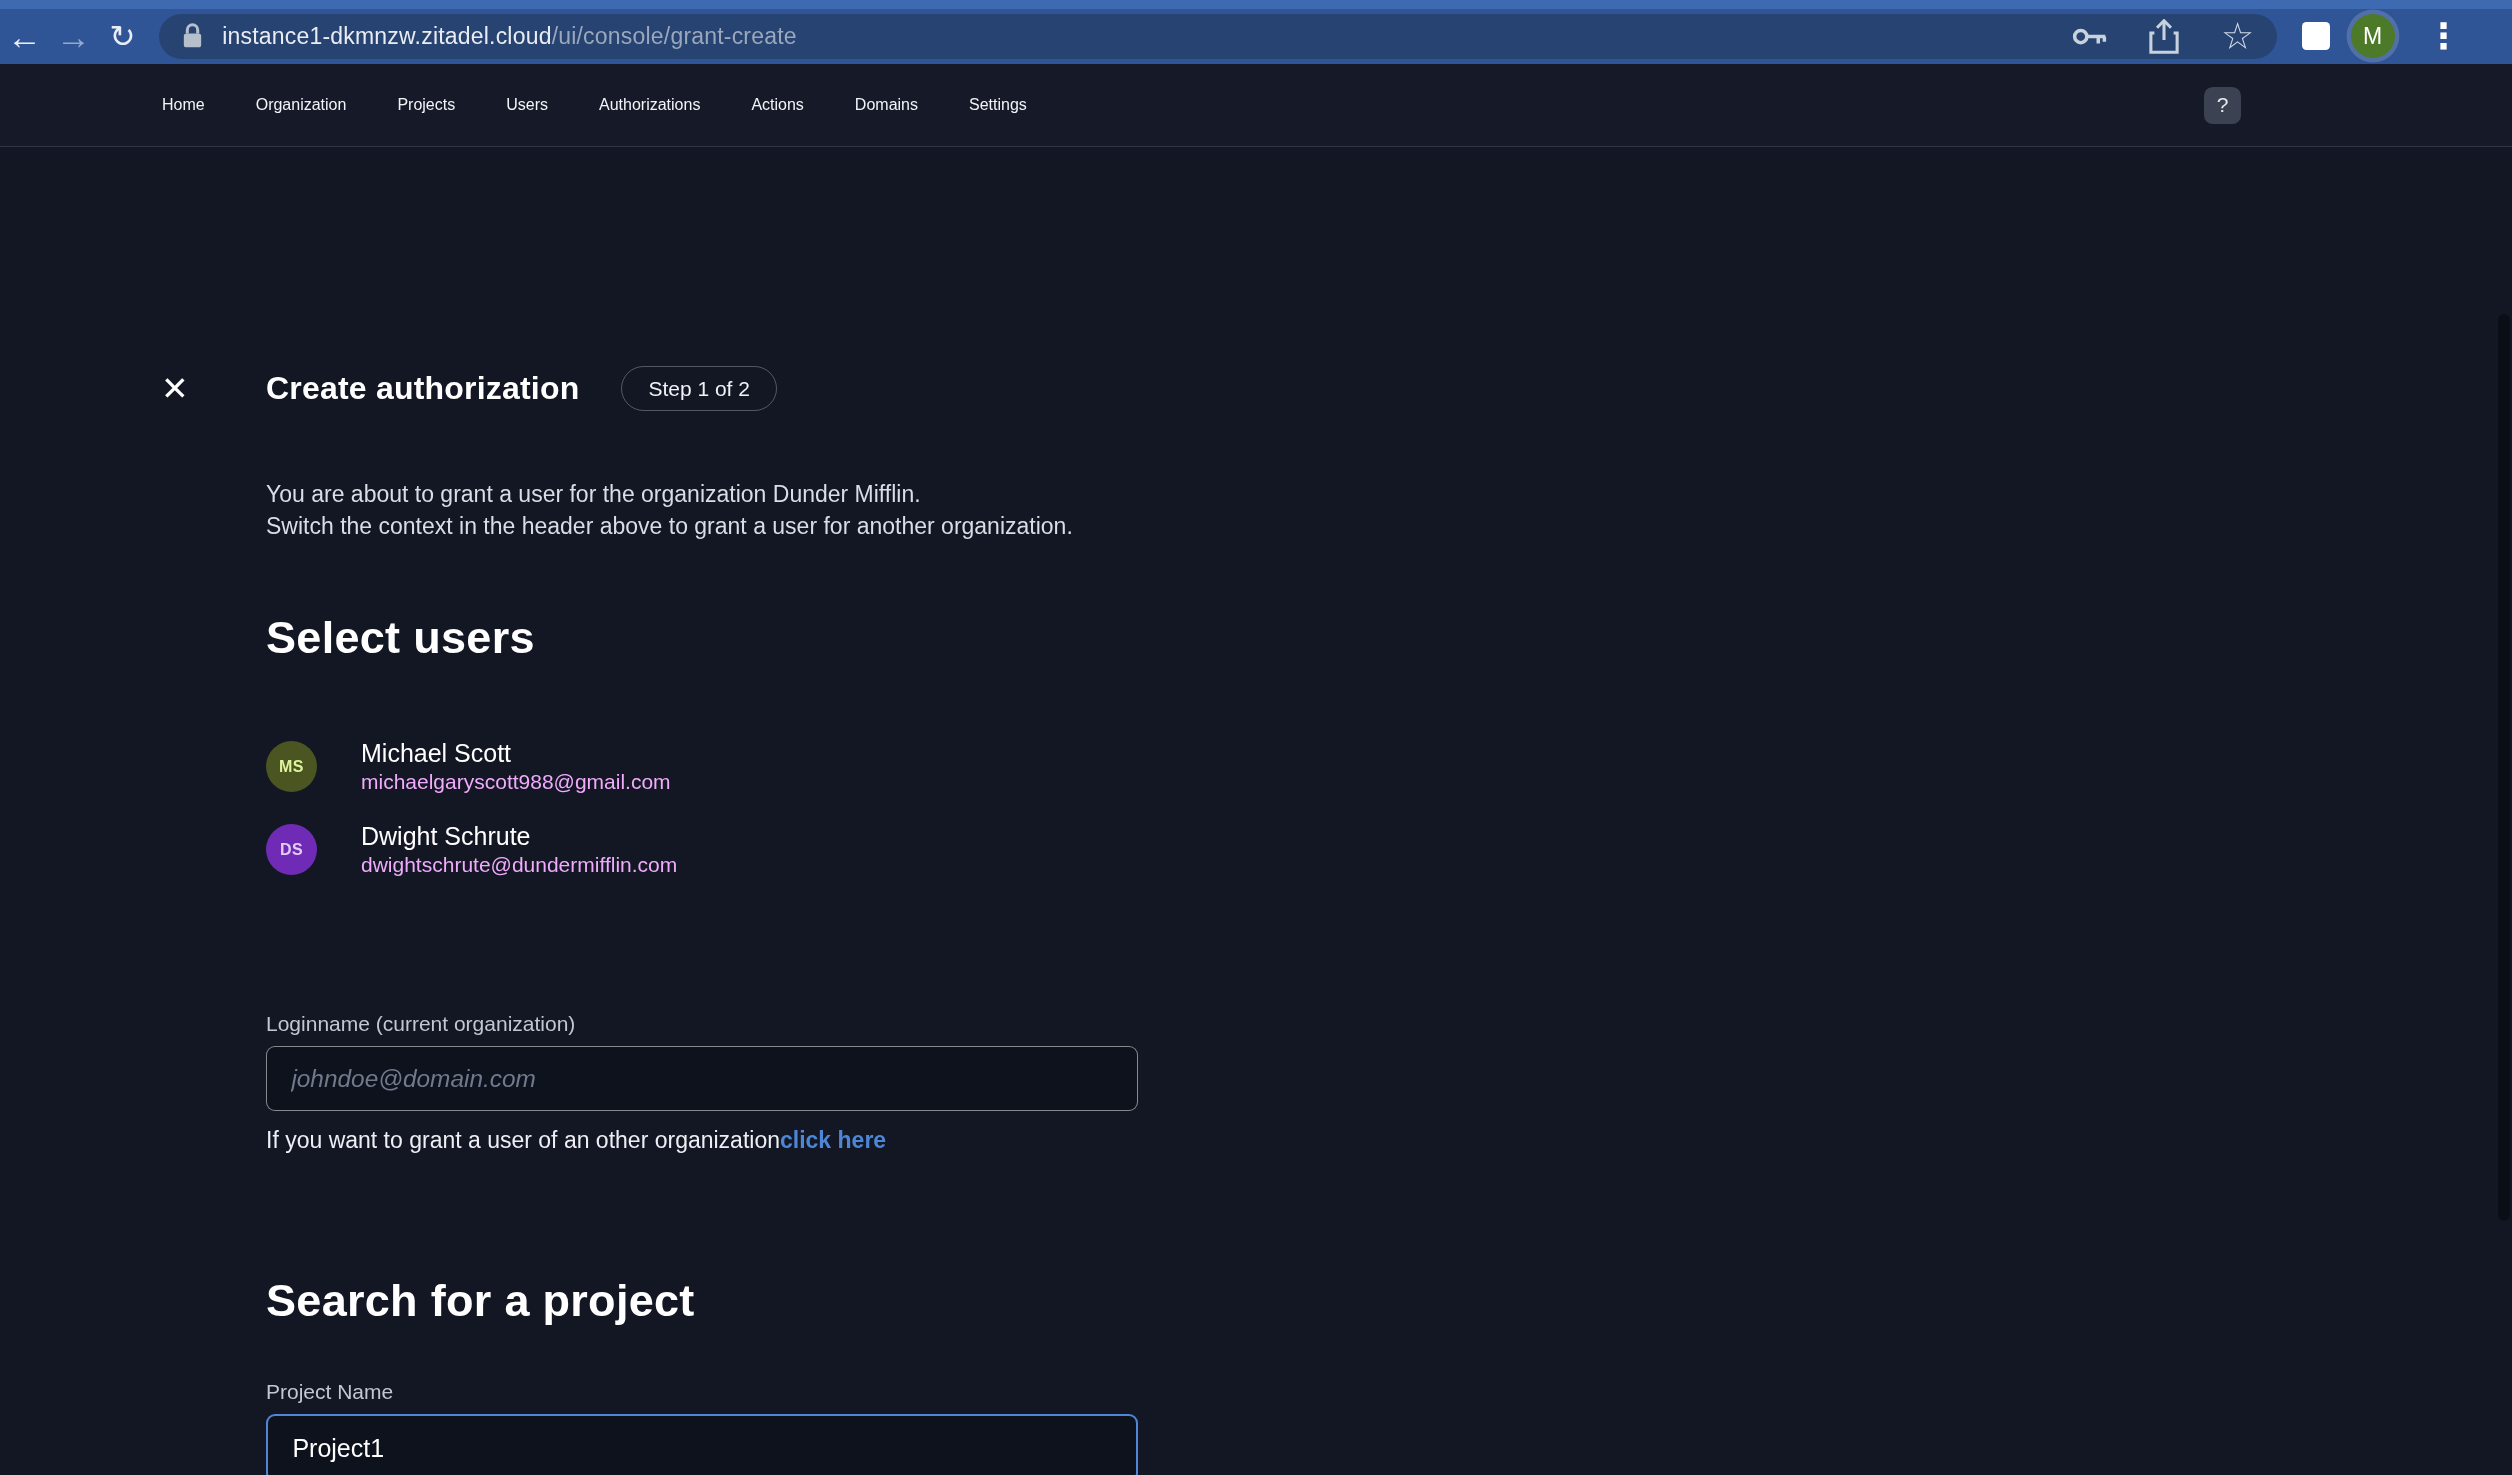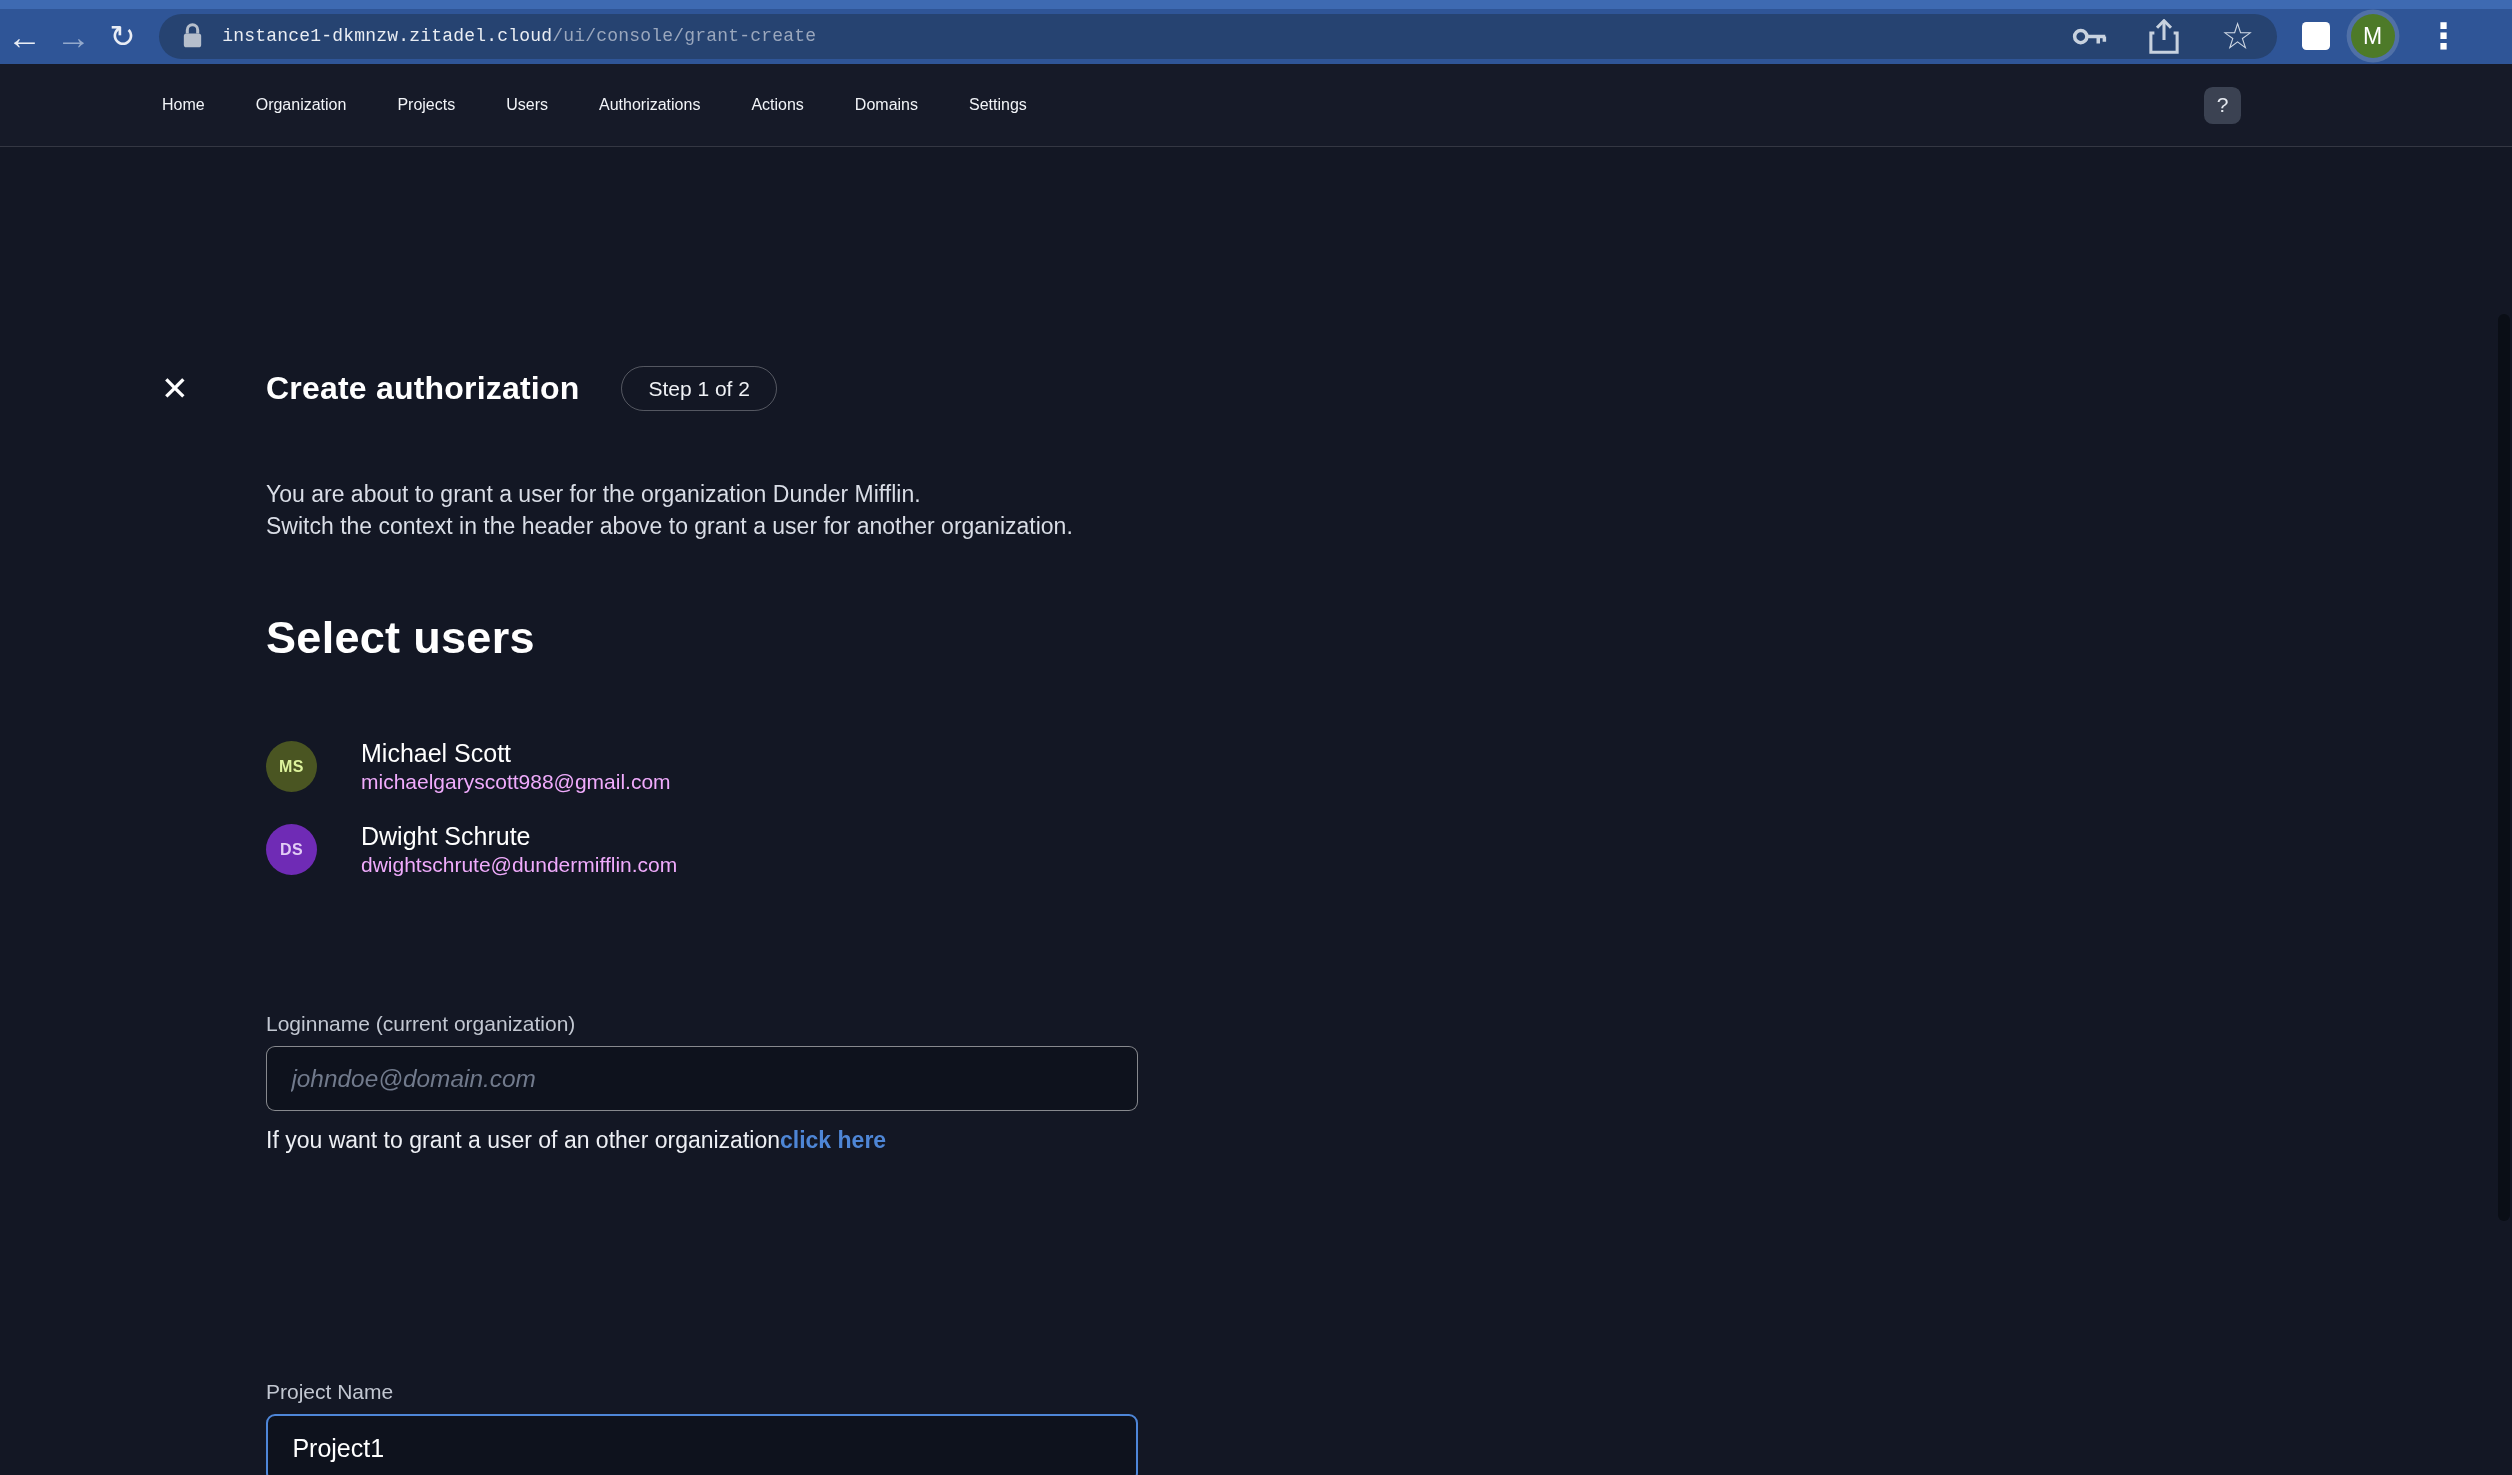--- a/index.html
+++ b/index.html
@@ -10,21 +10,21 @@
   
   .tabstrip { position:absolute; top:0; left:0; width:2512px; height:8.7px; background:#3e6ab2; }
   .toolbar { position:absolute; top:8.7px; left:0; width:2512px; height:55px; background:#2f5597;
              display:flex; align-items:center; }
   .navbtn { width:49px; text-align:center; font-size:35px; color:#e9edf5; line-height:55px; cursor:pointer; }
   .navbtn.fwd { color:#93a9cc; }
   .navbtn.reload { font-size:31px; }
   .url-pill { margin-left:12.2px; height:45px; width:2118px; background:#264371; border-radius:23px;
               display:flex; align-items:center; padding:0 23px; }
   .lock-icon { margin-right:19px; display:inline-block; }
-  .url-text { font-size:18px; letter-spacing:0.2px; white-space:nowrap;font-family:Liberation Mono, monospace; }
+  .url-text { font-size:23px; letter-spacing:0.2px; white-space:nowrap; }
   .url-host { color:#e9edf3; }
   .url-path { color:#9aa7bd; }
   .pill-spacer { flex:1; }
   .pill-ico { margin-left:42px; color:#c8d2df; display:flex; align-items:center; cursor:pointer; }
   .star { font-size:37px; line-height:45px; color:#cfd8e4; }
   .chrome-right { display:flex; align-items:center; margin-left:24.4px; }
   .sidepanel-icon { width:28px; height:28px; background:#ffffff; border-radius:4.4px; cursor:pointer; }
   .chrome-avatar { width:44px; height:44px; border-radius:50%; margin-left:21px; display:flex;
                    align-items:center; justify-content:center; font-size:23px; color:#fff;
                    box-shadow:0 0 0 4.4px rgba(255,255,255,.16); cursor:pointer; }
@@ -169,20 +169,21 @@
           <div class="user-email">dwightschrute@dundermifflin.com</div>
         </div>
       </div>
     </div>
 
     <div class="field-label lbl-login">Loginname (current organization)</div>
     <input class="text-input input-login" type="text" placeholder="johndoe@domain.com" style="">
 
     <div class="other-org"><span>If you want to grant a user of an other organization</span><a>click here</a></div>
 
+    <div class="h-section h-project">Search for a project</div>
 
     <div class="field-label lbl-project">Project Name</div>
     <input class="text-input input-project" type="text" value="Project1" style="">
 
     <div class="scroll-thumb"></div>
   </div>
 
 </div>
 
 

